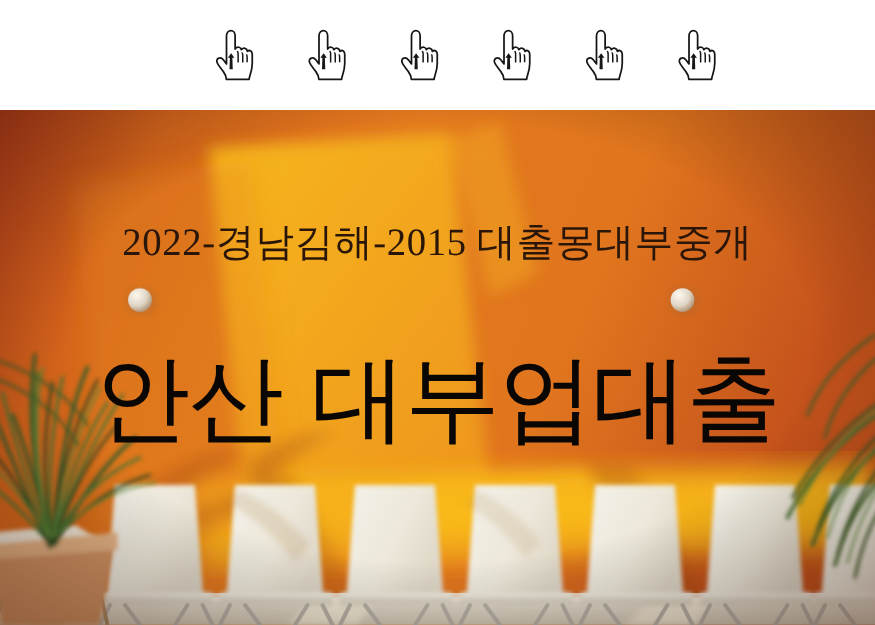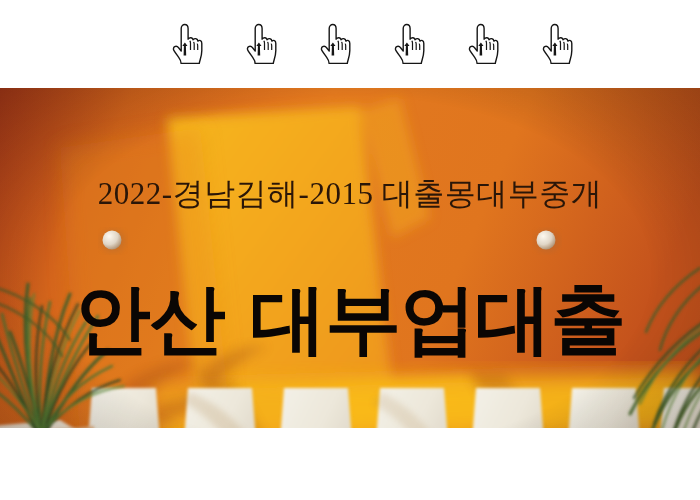--- a/index.html
+++ b/index.html
@@ -38,21 +38,21 @@
     height: 44px;
   }
   .hand-icon svg { display: block; width: 100%; height: 100%; }
 
   
   #banner {
     position: absolute;
     left: 0;
     top: 88px;
     width: 700px;
-    height: 340px;
+    height: 412px;
     overflow: hidden;
     background: #e0761f;
   }
   #banner-photo {
     position: absolute;
     inset: 0;
     width: 700px;
     height: 412px;
   }
   #banner-photo svg { display: block; width: 700px; height: 412px; }
@@ -73,21 +73,21 @@
     white-space: nowrap;
   }
   #maintitle {
     position: absolute;
     left: 0;
     top: 279px;
     width: 700px;
     text-align: center;
     font-family: "DejaVu Sans", "Liberation Sans", sans-serif;
     font-size: 76px;
-    font-weight: 700;
+    font-weight: 400;
     letter-spacing: -1px;
     color: #0a0604;
     z-index: 10;
     white-space: nowrap;
     line-height: 1.05;
   }
 </style>
 </head>
 <body>
 

